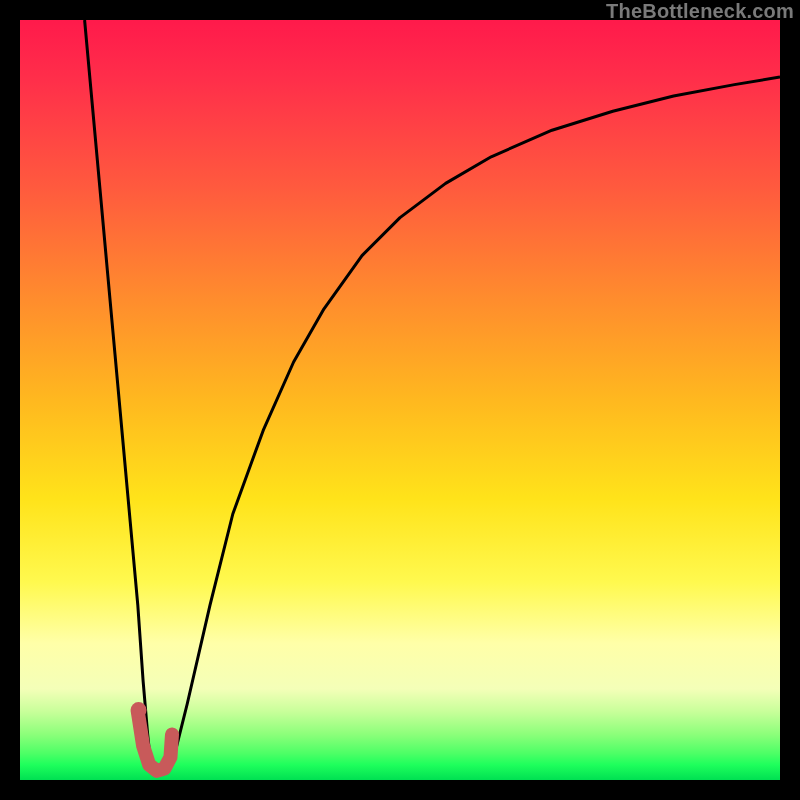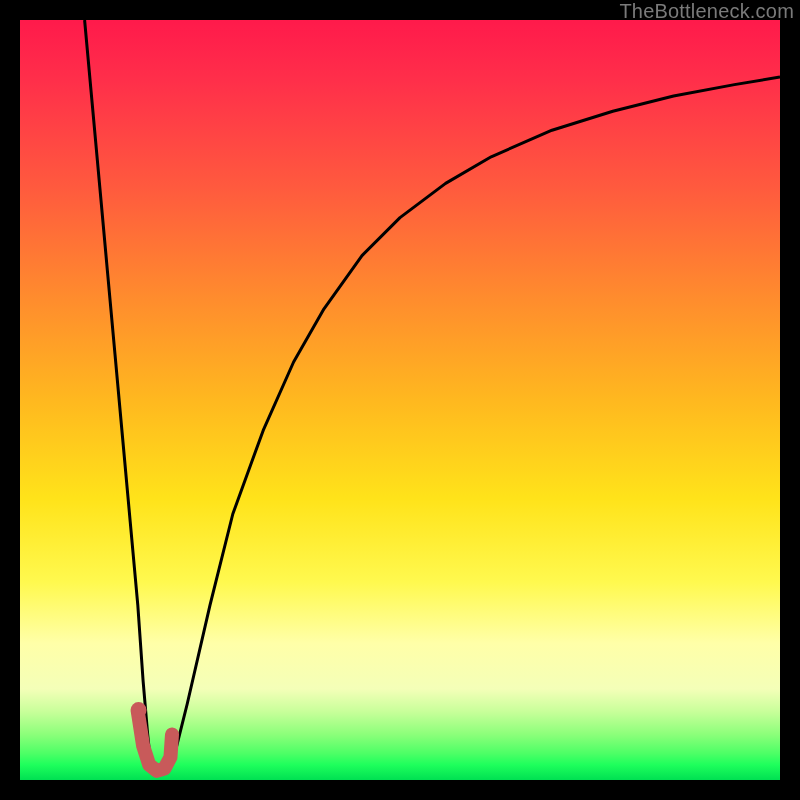--- a/index.html
+++ b/index.html
@@ -43,21 +43,21 @@
       #1eff5c 98%,
       #00e052 100%
     );
   }
   .watermark {
     position: absolute;
     top: 0;
     right: 6px;
     color: #7a7a7a;
     font-size: 20px;
-    font-weight: 400;
+    font-weight: 700;
     letter-spacing: 0.2px;
     user-select: none;
   }
   svg.curves {
     position: absolute;
     left: 0;
     top: 0;
   }
 </style>
 </head>

